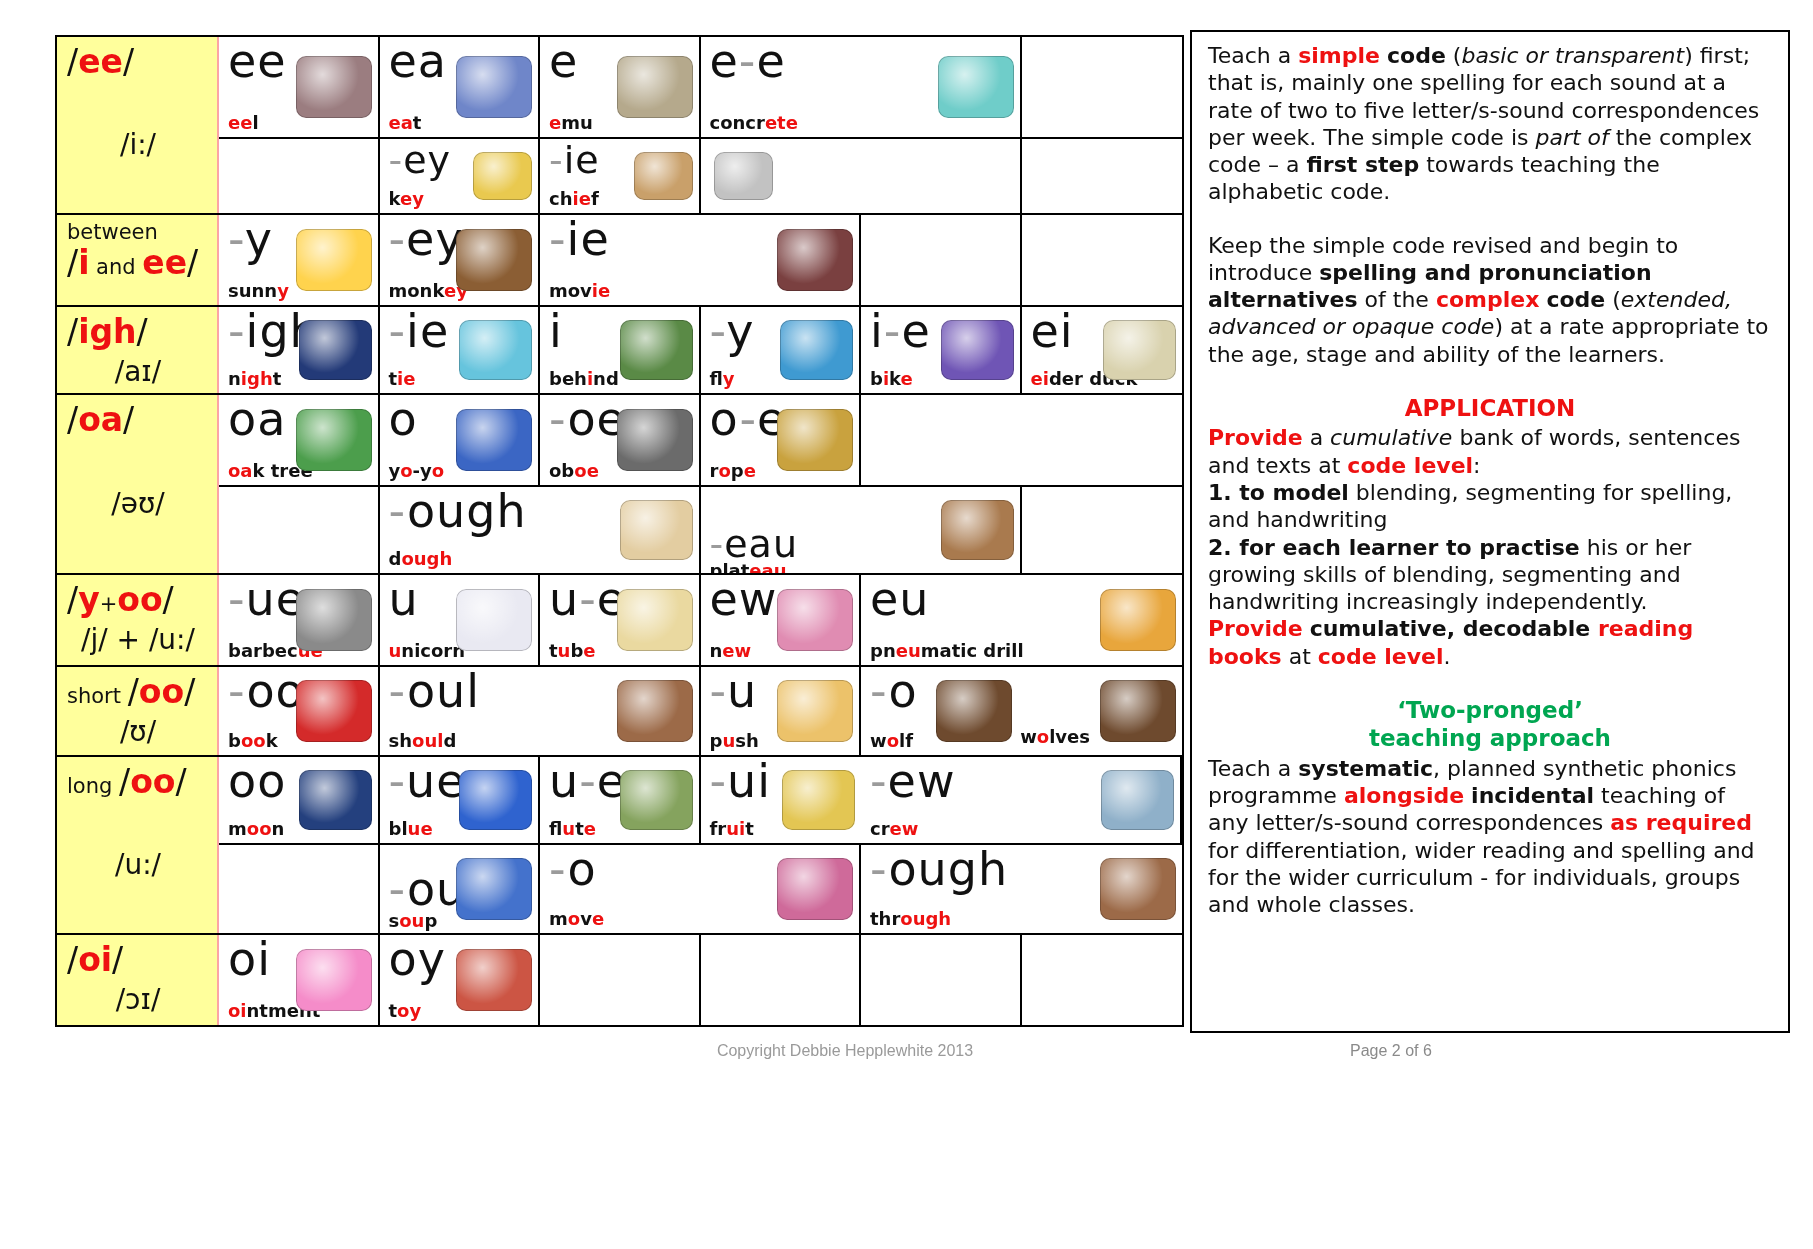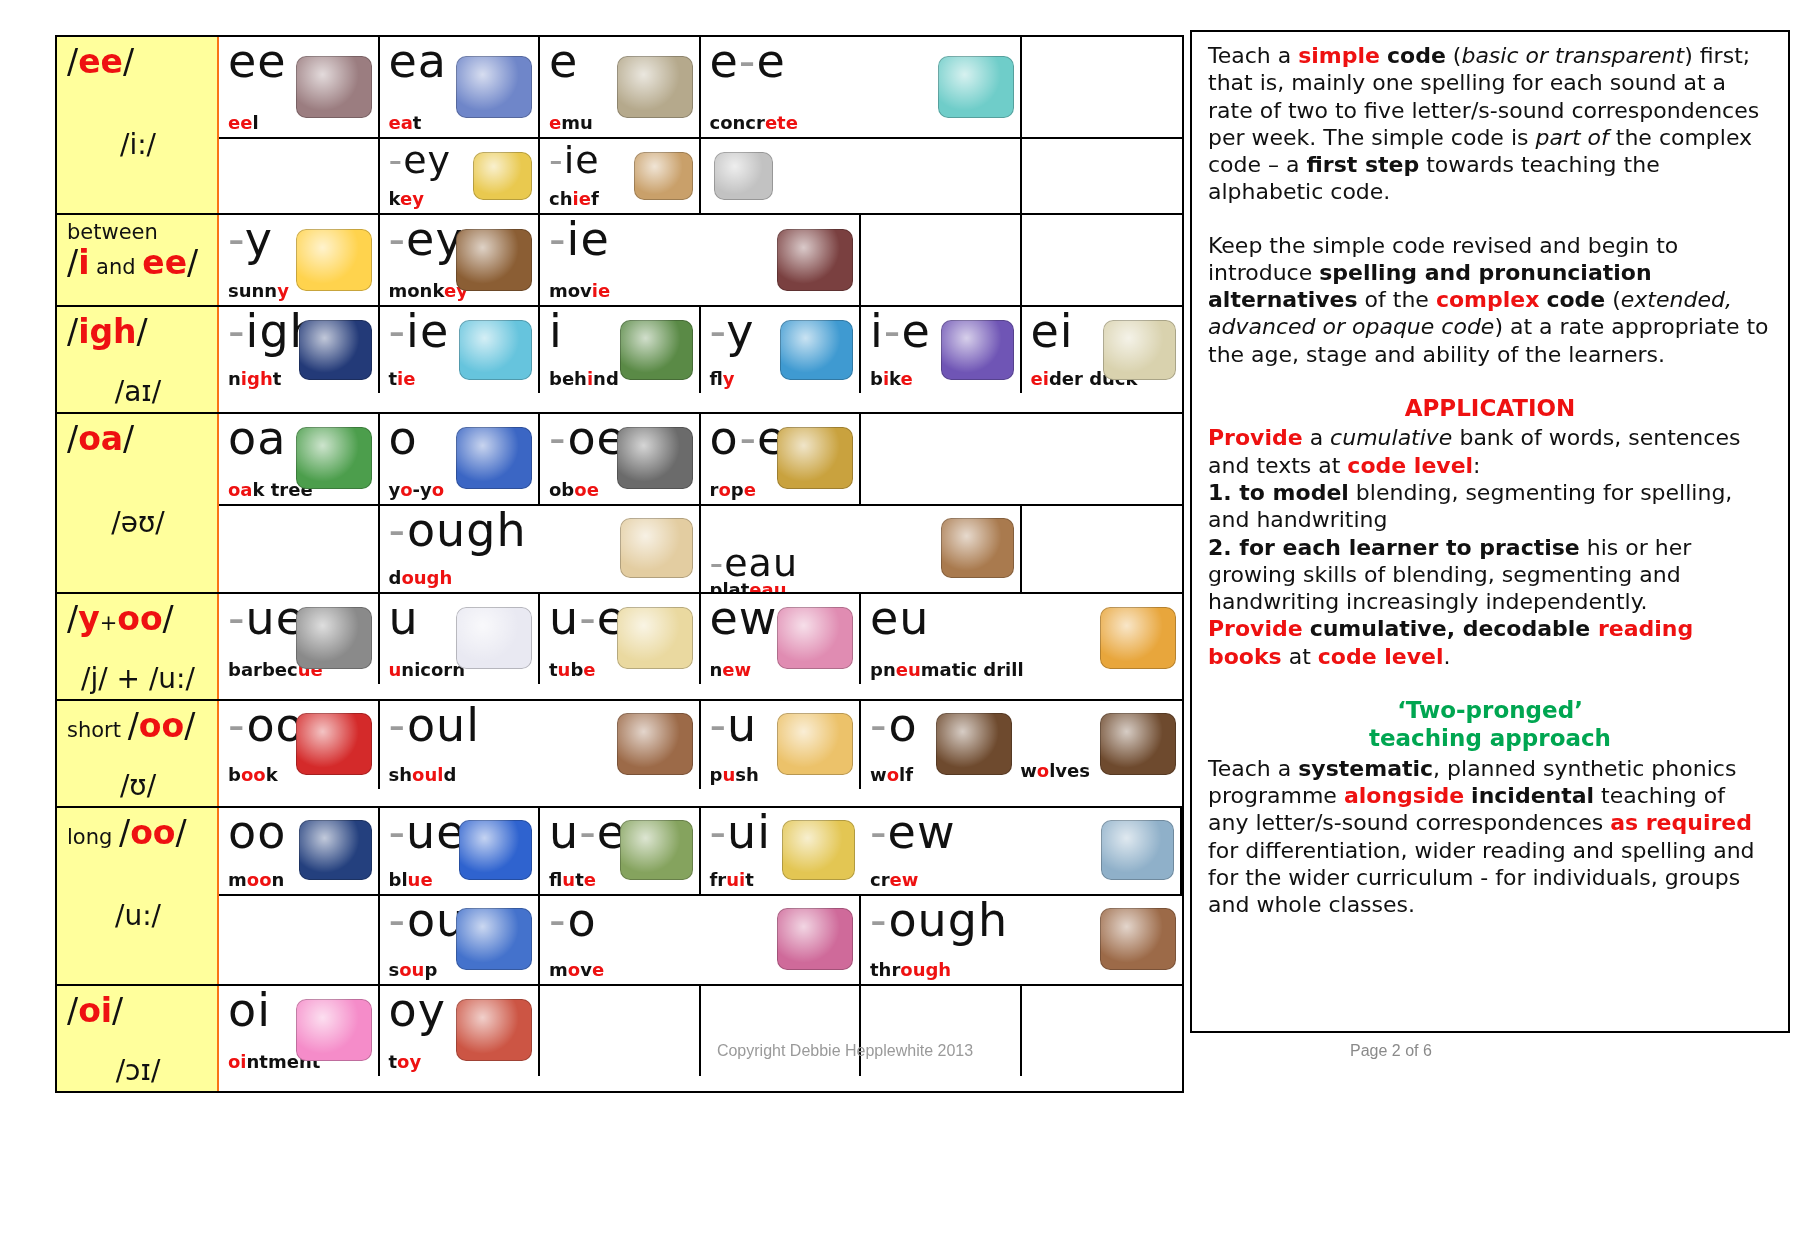--- a/index.html
+++ b/index.html
@@ -5,29 +5,29 @@
   :root{
     --red:#ee1111; --green:#00a651; --yellow:#ffff9c; --dash:#9b9b9b; --ink:#111;
   }
   html,body{margin:0;padding:0;background:#fff;}
   .page{position:relative;width:1813px;height:1249px;background:#fff;overflow:hidden;
         font-family:"DejaVu Sans",sans-serif;color:var(--ink);}
   
   .tbl{position:absolute;left:55px;top:35px;border:2px solid #000;background:#fff;}
   .grp{display:flex;border-bottom:2px solid #000;}
   .grp:last-child{border-bottom:none;}
-  .lab{width:162px;background:var(--yellow);border-right:2px solid #f97316;
+  .lab{width:162px;background:var(--yellow);border-right:2px solid #fca5a5;
        padding:6px 8px 4px 10px;box-sizing:border-box;display:flex;flex-direction:column;}
   .pre{font-size:21px;line-height:1.1;}
   .big{font-size:33px;line-height:1.15;white-space:nowrap;}
   .big .s-r{font-weight:bold;}
   .s-r{color:var(--red);font-weight:bold;}
   .s-ks{font-size:21px;}
   .ipa-mid{flex:1;display:flex;align-items:center;justify-content:center;}
-  .ipa-under{text-align:center;margin-top:24px;}
+  .ipa-under{text-align:center;margin-top:4px;}
   .ipa{font-size:28px;}
   .rows{display:flex;flex-direction:column;width:963px;}
   .row{display:grid;grid-template-columns:repeat(6,1fr);border-bottom:2px solid #000;}
   .row:last-child{border-bottom:none;}
   .cell{border-right:2px solid #000;display:flex;padding:3px 6px 4px 9px;
         box-sizing:border-box;min-width:0;overflow:hidden;}
   .cell.last{border-right:none;}
   .cmain{flex:1 1 auto;display:flex;flex-direction:column;justify-content:space-between;min-width:0;}
   .cmain2{flex:0 0 auto;display:flex;align-items:flex-end;padding:0 6px 4px 8px;}
   .grapheme{line-height:.95;letter-spacing:1px;white-space:nowrap;}
@@ -402,21 +402,21 @@
                 <div class="grapheme" style="font-size: 46px;"><span class="s-d">-</span><span class="s-g">ew</span></div>
                 <div class="word"><span class="s-w">cr</span><span class="s-wr">ew</span></div>
               </div>
               <span class="pic" style="height: 60px; width: 73px; background-color: rgb(143, 176, 201); background-image: radial-gradient(circle at 35% 30%, rgba(255, 255, 255, 0.72), rgba(255, 255, 255, 0) 55%);"></span>
             </div>
           </div>
           <div class="row" style="height: 88px;">
             <div class="cell" style="grid-column: span 1;"></div>
             <div class="cell" style="grid-column: span 1;">
               <div class="cmain">
-                <div class="grapheme" style="font-size: 46px;"><span class="s-d">-</span><span class="s-g">ou</span></div>
+                <div class="grapheme" style="font-size: 46px; margin-top: 20px;"><span class="s-d">-</span><span class="s-g">ou</span></div>
                 <div class="word"><span class="s-w">s</span><span class="s-wr">ou</span><span class="s-w">p</span></div>
               </div>
               <span class="pic" style="height: 62px; width: 76px; background-color: rgb(68, 114, 204); background-image: radial-gradient(circle at 35% 30%, rgba(255, 255, 255, 0.72), rgba(255, 255, 255, 0) 55%);"></span>
             </div>
             <div class="cell" style="grid-column: span 2;">
               <div class="cmain">
                 <div class="grapheme" style="font-size: 46px;"><span class="s-d">-</span><span class="s-g">o</span></div>
                 <div class="word"><span class="s-w">m</span><span class="s-wr">o</span><span class="s-w">v</span><span class="s-wr">e</span></div>
               </div>
               <span class="pic" style="height: 62px; width: 76px; background-color: rgb(207, 106, 154); background-image: radial-gradient(circle at 35% 30%, rgba(255, 255, 255, 0.72), rgba(255, 255, 255, 0) 55%);"></span>

